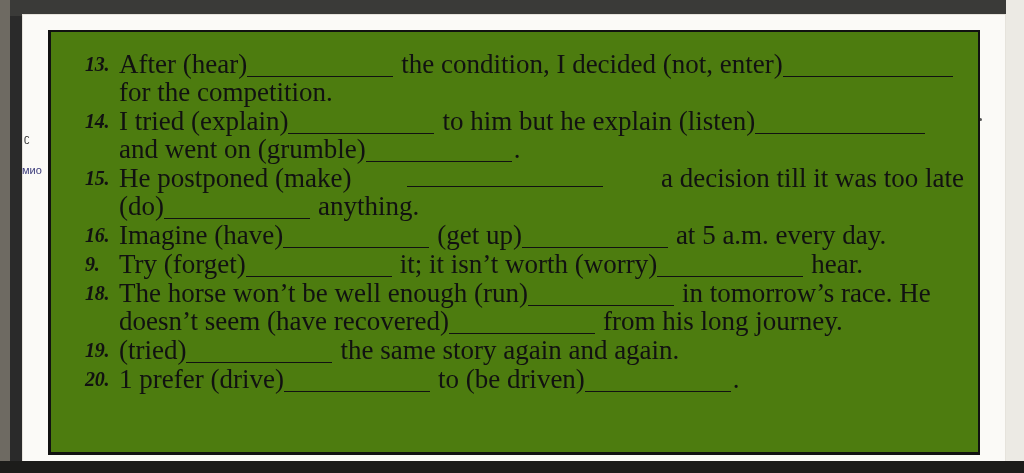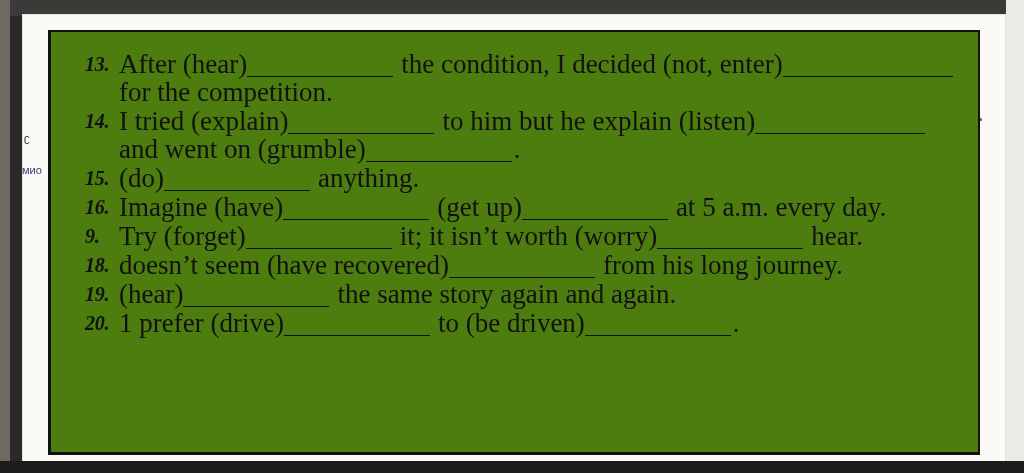--- a/index.html
+++ b/index.html
@@ -171,20 +171,25 @@
             </span>
             <span class="cont">
               <span>and went on (grumble)</span><span class="blank b-lg"></span><span>.</span>
             </span>
           </div>
         </div>
 
         <div class="item">
           <div class="num">15.</div>
           <div class="body">
+            <span class="just">
+              <span>He  postponed  (make)</span>
+                <span class="blank b-xxl"></span>
+                <span>a  decision  till  it  was  too  late</span>
+            </span>
             <span class="cont">
               <span>(do)</span><span class="blank b-lg"></span><span class="sp"></span><span>anything.</span>
             </span>
           </div>
         </div>
 
         <div class="item">
           <div class="num">16.</div>
           <div class="body">
             <span class="line1">
@@ -198,31 +203,34 @@
           <div class="body">
             <span class="line1">
               <span>Try (forget)</span><span class="blank b-lg"></span><span class="sp"></span><span>it; it isn’t worth (worry)</span><span class="blank b-lg"></span><span class="sp"></span><span>hear.</span>
             </span>
           </div>
         </div>
 
         <div class="item">
           <div class="num">18.</div>
           <div class="body">
+            <span class="line1">
+              <span>The horse won’t be well enough (run)</span><span class="blank b-lg"></span><span class="sp"></span><span>in tomorrow’s race. He</span>
+            </span>
             <span class="cont">
               <span>doesn’t seem (have recovered)</span><span class="blank b-lg"></span><span class="sp"></span><span>from his long journey.</span>
             </span>
           </div>
         </div>
 
         <div class="item">
           <div class="num">19.</div>
           <div class="body">
             <span class="cont">
-              <span>(hear)</span><span class="blank b-lg"></span><span class="sp"></span><span>the same story again and again.</span>
+              <span>(tried)</span><span class="blank b-lg"></span><span class="sp"></span><span>the same story again and again.</span>
             </span>
           </div>
         </div>
 
         <div class="item">
           <div class="num">20.</div>
           <div class="body">
             <span class="line1">
               <span>1 prefer (drive)</span><span class="blank b-lg"></span><span class="sp"></span><span>to (be driven)</span><span class="blank b-lg"></span><span>.</span>
             </span>

